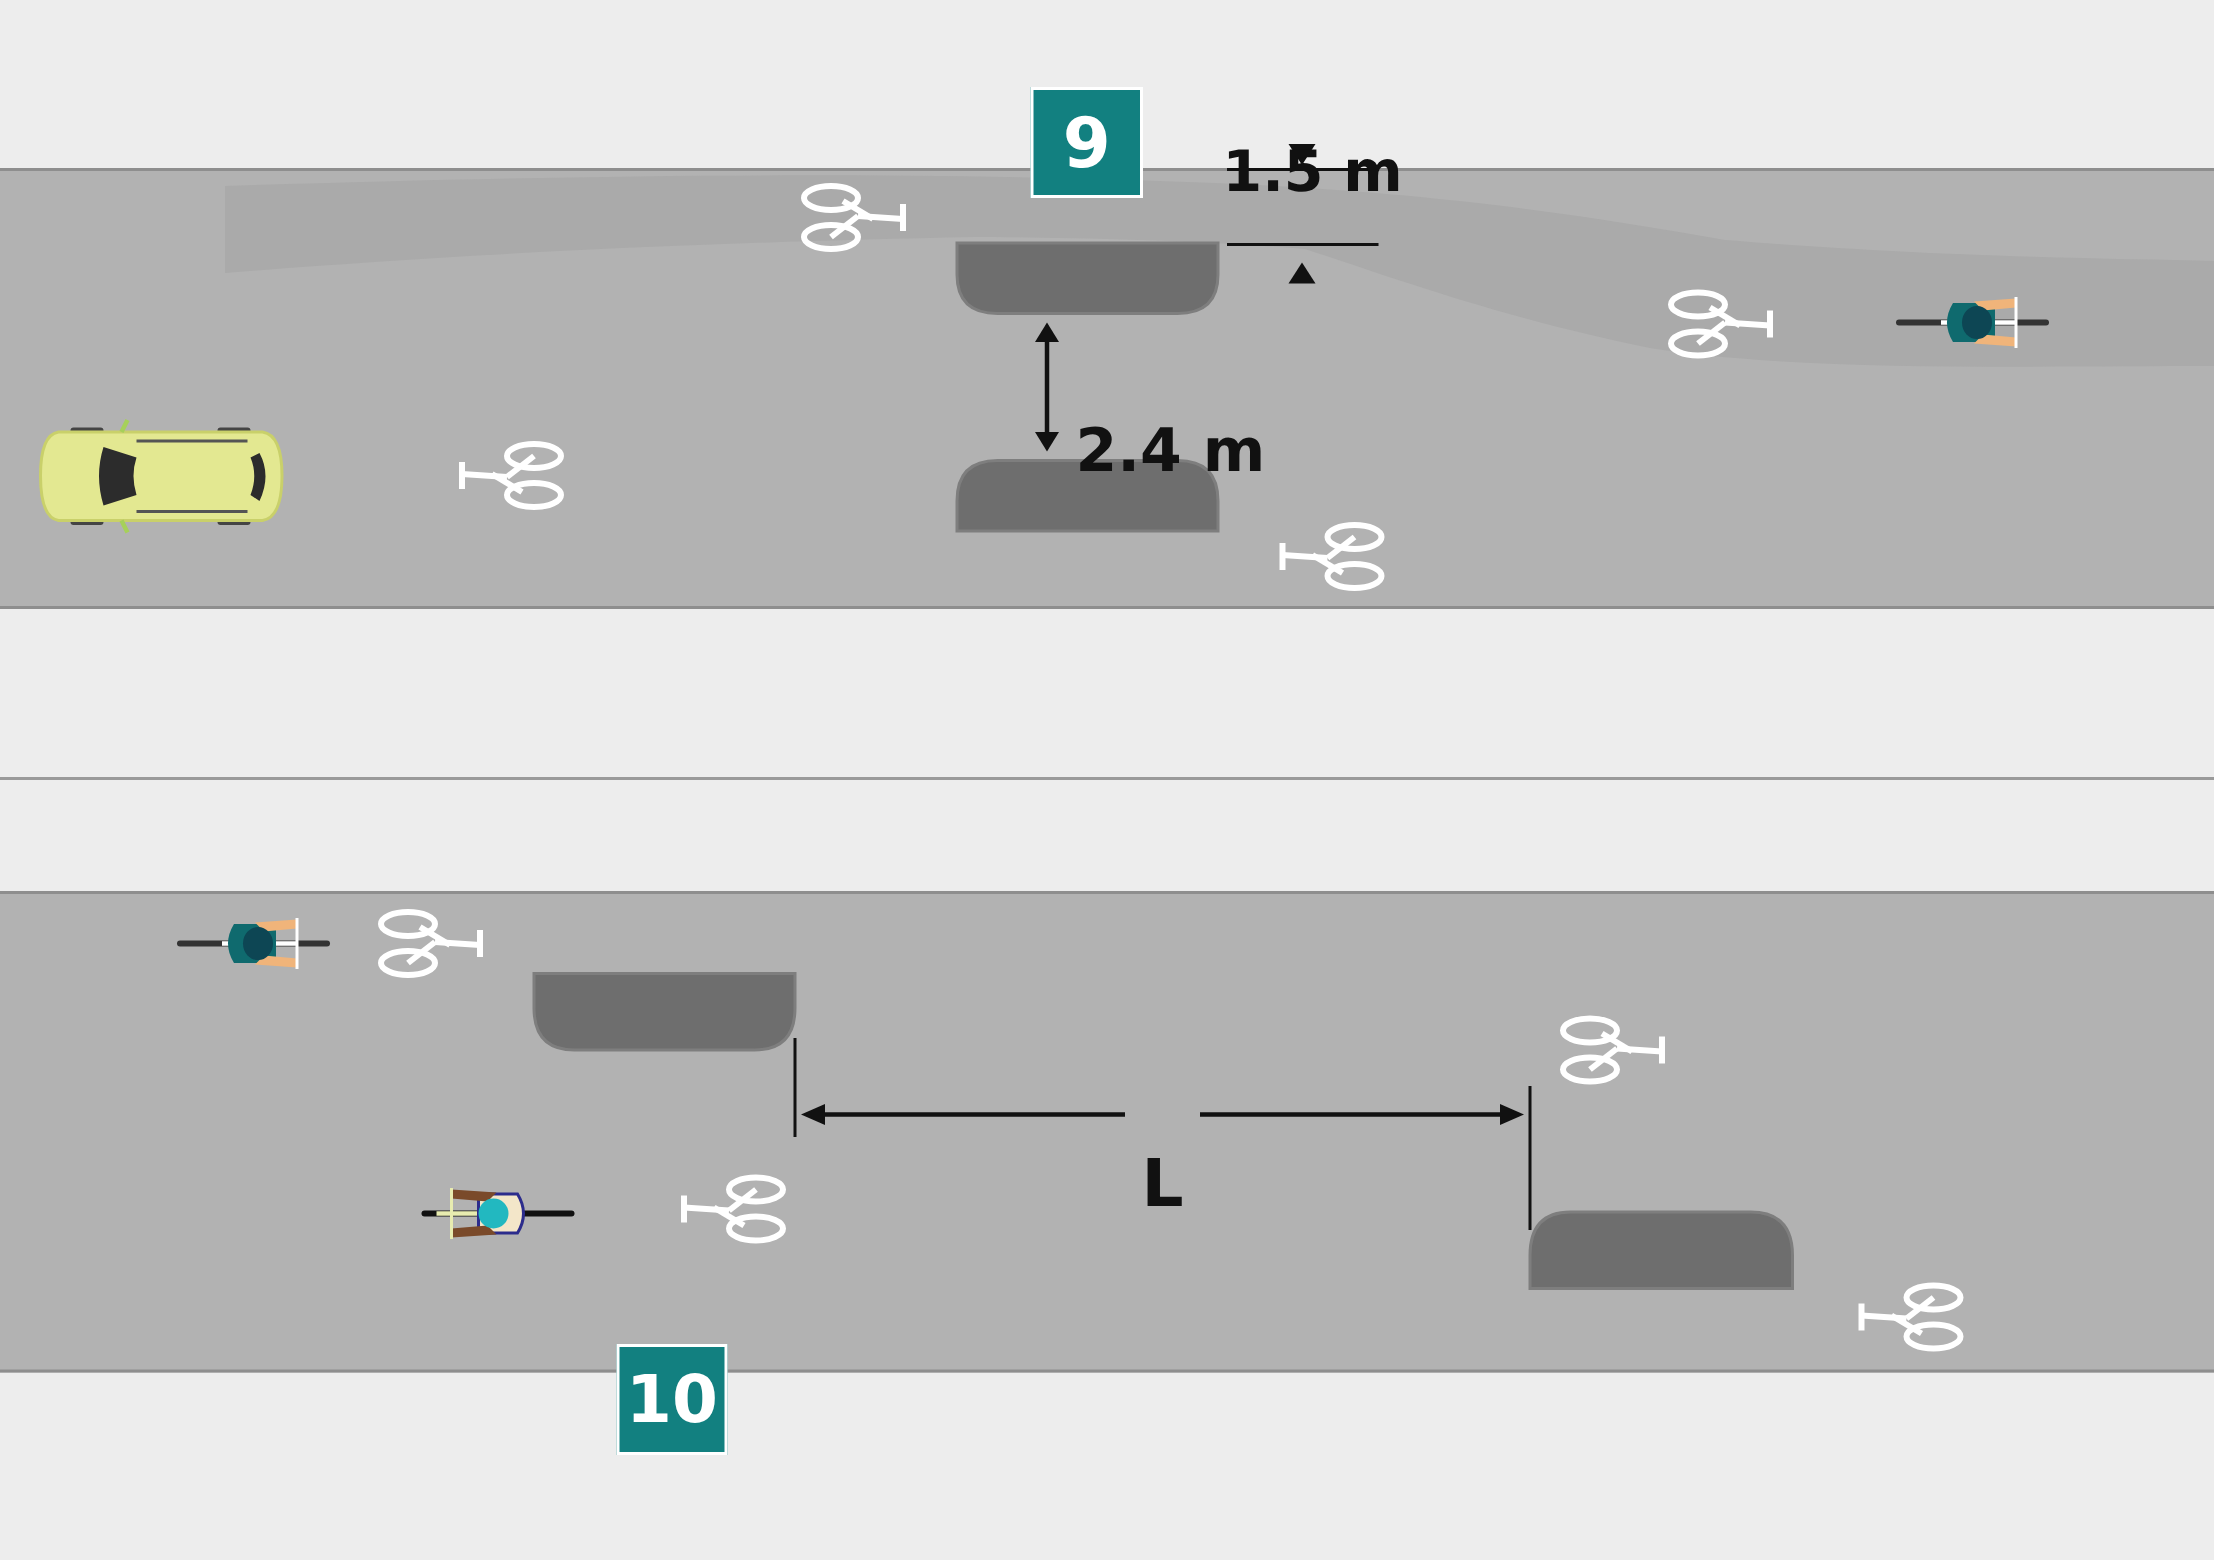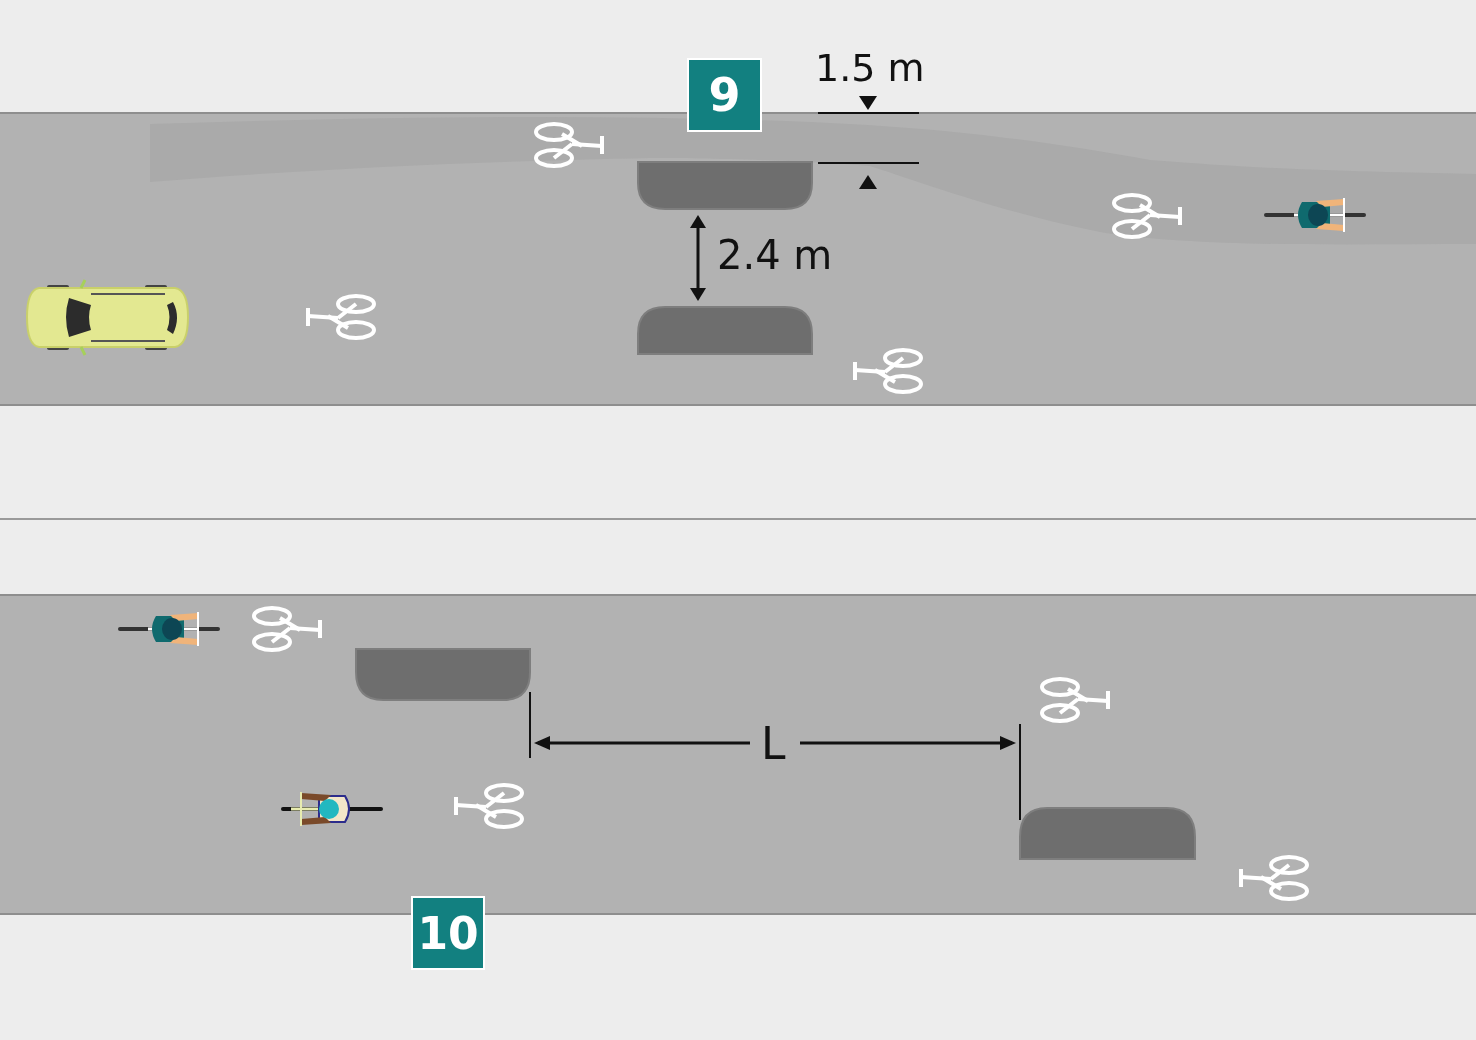--- a/index.html
+++ b/index.html
@@ -1,20 +1,20 @@
 <!DOCTYPE html>
 <html><head>
   <meta charset="utf-8">
   <style>
     html, body { margin: 0; padding: 0; }
     body { width: 1476px; height: 1040px; background: #ededed; position: relative; overflow: hidden; font-family: "DejaVu Sans", sans-serif; }
     .road { position: absolute; left: 0; width: 1476px; background: #b2b2b2; border-top: 2px solid #8e8e8e; border-bottom: 2px solid #8e8e8e; box-sizing: border-box; }
     .sep { position: absolute; left: 0; width: 1476px; height: 2px; background: #9a9a9a; }
     .badge { position: absolute; background: #128080; color: #fff; font-weight: bold; display: flex; align-items: center; justify-content: center; border: 2px solid #fff; box-sizing: border-box; }
-    .label { position: absolute; color: #111; font-weight: normal; white-space: nowrap; }
+    .label { position: absolute; color: #111; font-weight: bold; white-space: nowrap; margin-top: 46px; }
     svg { position: absolute; overflow: visible; }
   </style>
 </head>
 <body>
 
 <div class="road" style="top:112px;height:294px;"></div>
 
 <svg style="left:0;top:112px;" width="1476" height="294">
   <path d="M150,12 C400,4 600,2 810,10 C950,16 1050,30 1150,48 C1300,60 1400,60 1476,62 L1476,132 C1350,132 1200,136 1100,120 C1000,100 920,70 870,54 C800,48 700,46 650,46 C450,50 300,58 150,70 Z" fill="#a8a8a8" opacity="0.9"></path>
 </svg>

